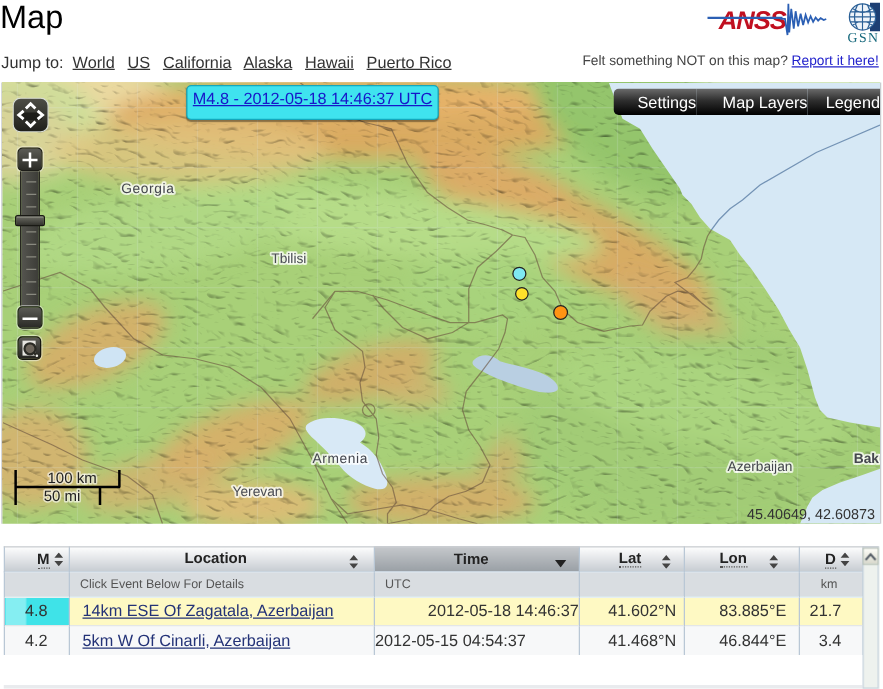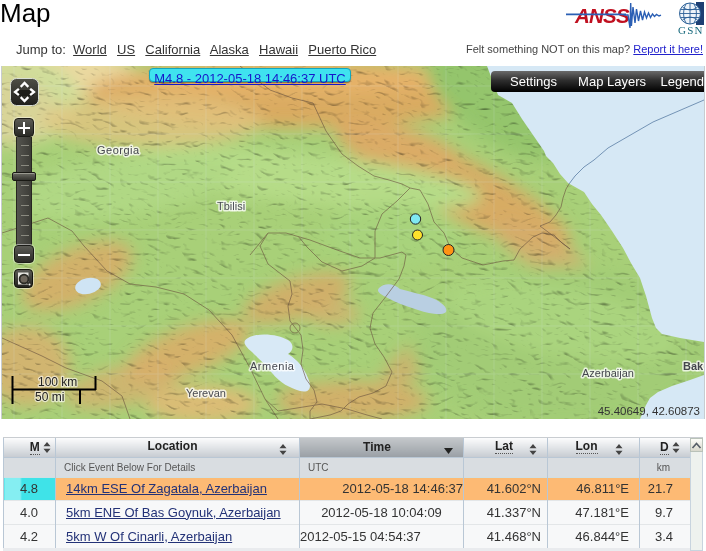--- a/index.html
+++ b/index.html
@@ -1,44 +1,44 @@
 <!DOCTYPE html>
 <html><head><meta charset="utf-8"><style>
 *{margin:0;padding:0;box-sizing:border-box}
 html,body{width:706px;height:551px;background:#fff;font-family:"Liberation Sans",sans-serif;overflow:hidden}
 body{position:relative}
 .abs{position:absolute}
 a{text-decoration:underline}
 
 #title{left:0px;top:-2px;font-size:26px;font-weight:400;color:#000;letter-spacing:0px}
-#jump{left:16px;top:42px;font-size:13px;color:#333}
+#jump{left:1px;top:42px;font-size:13px;color:#333}
 #jump a{color:#333;margin-right:3px}
 #felt{right:3px;top:43px;font-size:11px;color:#444}
 #felt a{color:#2222cc}
 
 #map{left:2px;top:66px;width:702px;height:353px;border:0;overflow:hidden}
 
 .mbtn{top:71px;height:21px;background:linear-gradient(#6a6a6a 0%,#2e2e2e 45%,#000 100%);color:#fff;font-size:13px;text-align:right;line-height:21px;}
 
-#tip{left:149px;top:68px;width:202px;height:14px;background:#3fe3ef;border:1px solid #14a7bc;border-radius:4px;text-align:center;font-size:13px;line-height:20px;box-shadow:0 1px 1px rgba(0,0,0,.4)}
+#tip{left:149px;top:68px;width:202px;height:28px;background:#3fe3ef;border:1px solid #14a7bc;border-radius:4px;text-align:center;font-size:13px;line-height:20px;box-shadow:0 1px 1px rgba(0,0,0,.4)}
 #tip a{color:#1717c9}
 
 .zbtn{left:14px;width:20px;background:linear-gradient(#5b5b55 0%,#2a2a26 100%);border:1px solid #1c1c18;border-radius:4px;color:#fff;text-align:center;box-shadow:0 0 0 1px rgba(255,255,255,.45)}
 #ztrack{left:16px;top:137px;width:16px;height:108px;background:linear-gradient(90deg,#55554f,#3c3c37);border-left:1px solid #26261f;border-right:1px solid #26261f}
 .tick{position:absolute;left:4px;width:8px;height:1px;background:#8a8a80}
 #zhandle{left:12px;top:172px;width:24px;height:9px;background:linear-gradient(#6c6c64,#33332e);border:1px solid #191914;border-radius:2px;box-shadow:inset 0 1px 0 #9a9a90}
 #zmag{left:14px;top:269px;width:19px;height:19px;background:linear-gradient(#5b5b55,#23231f);border:1px solid #15150f;border-radius:4px;box-shadow:0 0 0 1px rgba(255,255,255,.45)}
 
 #tbl{left:3px;top:437px;width:687px;border-collapse:collapse;table-layout:fixed;font-size:13px}
 #tbl td,#tbl th{border-left:1px solid #b9c7d5;border-right:1px solid #b9c7d5;overflow:hidden;white-space:nowrap}
 #tbl th{height:20px;background:linear-gradient(#fff,#c7ccd2);font-weight:700;color:#222;font-size:12px;text-align:center;padding:0 0 0 10px;border-bottom:1px solid #b9c7d5}
 #tbl th.sorted{background:linear-gradient(#c6c9cc,#9aa0a6)}
 #tbl td{padding:0;color:#333}
 #tbl tr.sub td{height:20px;background:#d9dde1;color:#555;font-size:10px;padding-left:8px}
-#tbl tr.r1 td{height:23px;background:#fdba74;border-top:1px solid #cfe0e4}
+#tbl tr.r1 td{height:23px;background:#fef9c3;border-top:1px solid #cfe0e4}
 #tbl tr.r2 td{height:24px;background:#f7f8f9;border-top:1px solid #e3e6e8}
 #tbl tr.r3 td{height:24px;background:#f7f8f9;border-top:1px solid #e3e6e8}
 #tbl a{color:#233277}
 .num{text-align:right}
 #sbar{left:690px;top:437px;width:13px;height:114px;background:#eef2ee;border:1px solid #c8d4de}
 #sbtn{left:690px;top:438px;width:13px;height:14px;background:linear-gradient(#fdfdf8,#d8d8cc);border:1px solid #b9c2b9;color:#667;font-size:9px;text-align:center;line-height:13px}
 #strip{left:3px;top:548px;width:687px;height:3px;background:#e9ebee}
 </style></head>
 <body>
 <div class="abs" id="title">Map</div>
@@ -245,30 +245,22 @@
         <td>UTC</td>
         <td></td>
         <td></td>
         <td style="text-align:right;padding-right:20px">km</td>
       </tr>
 <tr class="r1">
         <td class="num" style="padding-right:17px;background:linear-gradient(90deg,#85eef2 0px,#85eef2 16px,#3fe3e8 17px)">4.8</td>
         <td style="padding-left:10px"><a href="#">14km ESE Of Zagatala, Azerbaijan</a></td>
         <td style="text-align:right">2012-05-18 14:46:37</td>
         <td class="num" style="padding-right:6px">41.602°N</td>
-        <td class="num" style="padding-right:10px">46.811°E</td>
+        <td class="num" style="padding-right:10px">83.885°E</td>
         <td class="num" style="padding-right:17px">21.7</td>
-      </tr>
-<tr class="r2">
-        <td class="num" style="padding-right:17px">4.0</td>
-        <td style="padding-left:10px"><a href="#">5km ENE Of Bas Goynuk, Azerbaijan</a></td>
-        <td style="text-align:center">2012-05-18 10:04:09</td>
-        <td class="num" style="padding-right:6px">41.337°N</td>
-        <td class="num" style="padding-right:10px">47.181°E</td>
-        <td class="num" style="padding-right:17px">9.7</td>
       </tr>
 <tr class="r3">
         <td class="num" style="padding-right:17px">4.2</td>
         <td style="padding-left:10px"><a href="#">5km W Of Cinarli, Azerbaijan</a></td>
         <td style="text-align:left">2012-05-15 04:54:37</td>
         <td class="num" style="padding-right:6px">41.468°N</td>
         <td class="num" style="padding-right:10px">46.844°E</td>
         <td class="num" style="padding-right:17px">3.4</td>
       </tr>
 </tbody>

